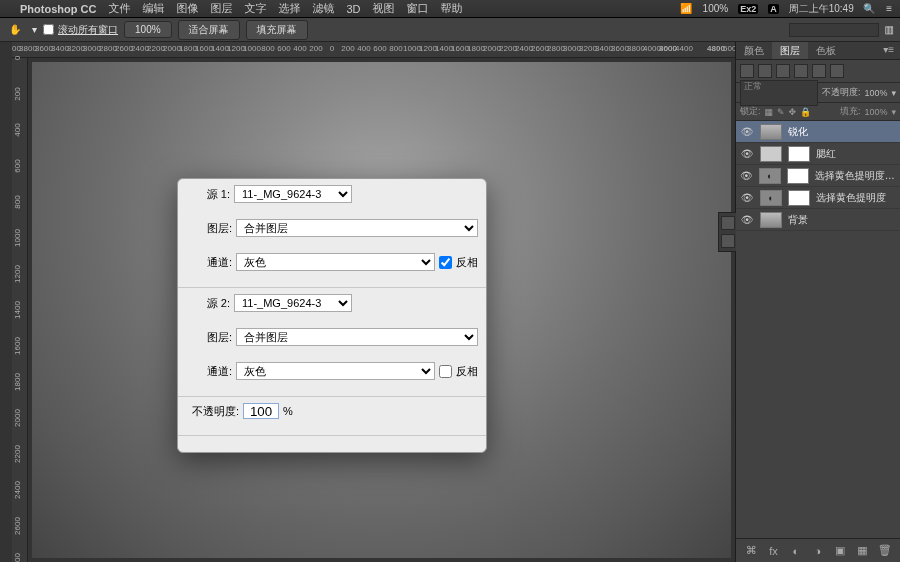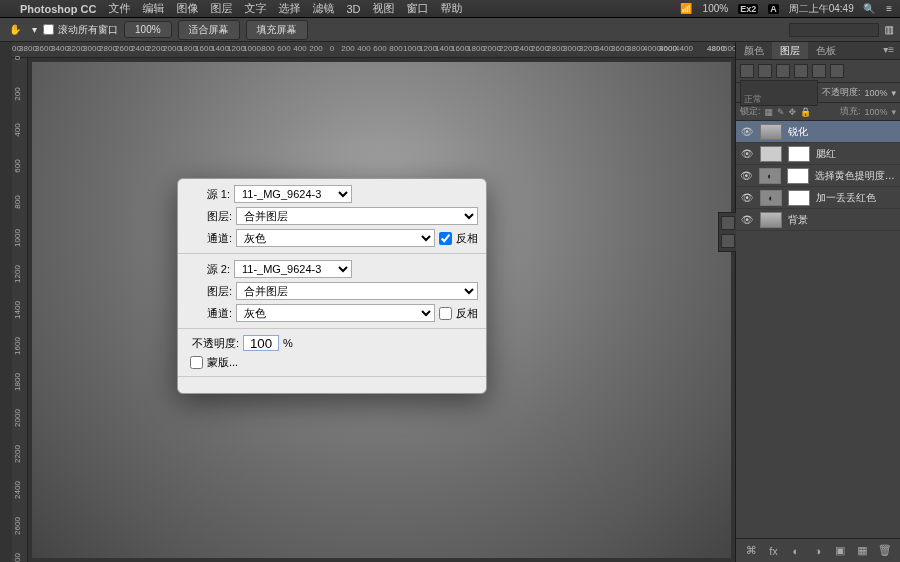--- a/index.html
+++ b/index.html
@@ -10,21 +10,21 @@
 .mac-menubar .apple { margin-right: 12px; }
 .mac-menubar .app-name { font-weight: bold; margin-right: 12px; }
 .mac-menubar .menu-item { margin-right: 12px; cursor: default; }
 .mac-menubar .spacer { flex: 1; }
 .mac-menubar .status-item { margin-left: 10px; font-size: 10px; }
 .mac-menubar .black-icon { background:#000; color:#ccc; padding:0 2px; border-radius:2px; font-size:9px; font-weight:bold;}
 
 
 .options-bar { height: 24px; background: #424242; border-bottom: 1px solid #222; display: flex; align-items: center; padding: 0 6px; gap: 6px; color: #ddd; font-size: 10px; }
 .options-bar .icon { width: 20px; height: 16px; display:flex;align-items:center;justify-content:center; }
-.options-bar .chk { display: flex; align-items: center; gap: 4px; }
+.options-bar .chk { display: flex; align-items: center; gap: 4px; text-decoration: underline; }
 .options-bar .chk input { width: 11px; height: 11px; }
 .options-bar .btn { background:#4d4d4d; color:#ddd; padding:2px 10px; border:1px solid #2a2a2a; border-radius:3px; }
 .options-bar .right { margin-left:auto; display:flex; align-items:center; gap:6px;}
 .options-bar .field { width:90px; height:14px; background:#3a3a3a; border:1px solid #2a2a2a;}
 
 
 .workspace { display: flex; height: calc(562px - 18px - 24px); }
 .left-toolbar { width: 12px; background: #333; }
 .canvas-area { flex: 1; position: relative; background: #333; overflow: hidden; }
 .ruler-top { height: 16px; background: #3a3a3a; color:#aaa; font-size:8px; display:flex; overflow:hidden; border-bottom:1px solid #222; position:relative;}
@@ -34,21 +34,21 @@
 .canvas { position:absolute; left:20px; top:20px; right:4px; bottom:4px; background: radial-gradient(ellipse at 50% 30%, #a8a8a8 0%, #8a8a8a 25%, #6d6d6d 55%, #585858 80%, #444 100%); }
 
 
 .dialog { position:absolute; left:165px; top:136px; width:310px; background:#ececec; border:1px solid #999; border-radius:6px; box-shadow:0 8px 30px rgba(0,0,0,.5); color:#000; font-size:11px; }
 .dialog .title { text-align:center; padding:3px 0; font-size:11px; border-bottom:1px solid #c8c8c8; background:linear-gradient(#f3f3f3,#e3e3e3); border-radius:6px 6px 0 0;}
 .dialog .body { display:flex; }
 .dialog .fields { flex:1; padding:6px 8px 10px 6px; }
 .dialog .side { width:60px; padding:6px 8px; display:flex; flex-direction:column; gap:6px; align-items:stretch; }
 .dialog .side button { font-size:11px; padding:2px 0; background:linear-gradient(#fff,#e6e6e6); border:1px solid #aaa; border-radius:4px; }
 .dialog .side label { font-size:11px; display:flex; align-items:center; gap:4px; }
-.dialog .row { display:flex; align-items:center; gap:4px; margin-bottom:4px; }
+.dialog .row { display:flex; align-items:center; gap:4px; margin-bottom:16px; }
 .dialog .lbl { width:46px; text-align:right; }
 .dialog .lbl2 { width:48px; text-align:right; padding-left:14px;}
 .dialog select, .dialog input[type=text] { font-size:11px; height:18px; border:1px solid #aaa; background:#fff; padding:0 3px; }
 .dialog .sec-sep { border-top:1px solid #c8c8c8; margin:6px -8px 6px -6px; }
 .dialog .chk2 { display:flex; align-items:center; gap:4px; }
 .dialog .num { width:36px; text-align:center; border:1px solid #8aa9d6; background:#fff; height:16px;}
 
 
 .right-panels { width:165px; background:#424242; display:flex; flex-direction:column; border-left:1px solid #1c1c1c; position:relative;}
 .panel-tabs { display:flex; height:18px; background:#3a3a3a; border-bottom:1px solid #222; font-size:10px;}
@@ -92,21 +92,21 @@
   <span class="menu-item">滤镜</span>
   <span class="menu-item">3D</span>
   <span class="menu-item">视图</span>
   <span class="menu-item">窗口</span>
   <span class="menu-item">帮助</span>
   <span class="spacer"></span>
   <span class="status-item">📶</span>
   <span class="status-item">100%</span>
   <span class="status-item black-icon">Ex2</span>
   <span class="status-item black-icon">A</span>
-  <span class="status-item">周二上午04:49</span>
+  <span class="status-item">周二上午10:49</span>
   <span class="status-item">🔍</span>
   <span class="status-item">≡</span>
 </div>
 
 <div class="options-bar">
   <span class="icon">✋</span>
   <span>▾</span>
   <label class="chk">
     <input type="checkbox" style="">
     <span>滚动所有窗口</span>
@@ -229,26 +229,20 @@
                 <span>反相</span>
               </label>
           </div>
           <div class="sec-sep"></div>
 
           <div class="row">
             <span style="width:55px;text-align:right">不透明度:</span>
             <input class="num" value="100" style="">
             <span>%</span>
           </div>
-          <div class="row">
-            <label class="chk2" style="margin-left:6px">
-                <input type="checkbox" style="">
-                <span>蒙版...</span>
-              </label>
-          </div>
           <div class="sec-sep"></div>
         </div>
       </div>
     </div>
   </div>
 
   <div class="right-panels">
     <div class="side-tabs">
       <span></span>
       <span></span>
@@ -262,21 +256,21 @@
     </div>
     <div class="mini-icons">
       <span></span>
       <span></span>
       <span></span>
       <span></span>
       <span></span>
       <span></span>
     </div>
     <div class="panel-sub">
-      <div class="sel" style="display:flex;align-items:flex-start;padding:12px 3px;color:#888;">
+      <div class="sel" style="display:flex;align-items:flex-end;padding:12px 3px;color:#888;">
           <span>正常</span>
         </div>
       <span>不透明度:</span>
       <span>100%</span>
       <span>▾</span>
     </div>
     <div class="panel-sub2">
       <span>锁定:</span>
       <span>▦</span>
       <span>✎</span>
@@ -307,21 +301,21 @@
           </span>
           <span class="thumb mask"></span>
           <span class="name">选择黄色提明度，加红色</span>
         </div>
         <div class="layer-row">
           <span class="eye">👁</span>
           <span class="thumb" style="background:#888;position:relative">
             <span style="position:absolute;inset:0;display:flex;align-items:center;justify-content:center;color:#222;font-size:9px">◐</span>
           </span>
           <span class="thumb mask"></span>
-          <span class="name">加一丢丢红色</span>
+          <span class="name">选择黄色提明度</span>
         </div>
         <div class="layer-row">
           <span class="eye">👁</span>
           <span class="thumb bg"></span>
           <span class="name">背景</span>
         </div>
       </div>
 
     <div class="bottom-icons">
       <span>⌘</span>

